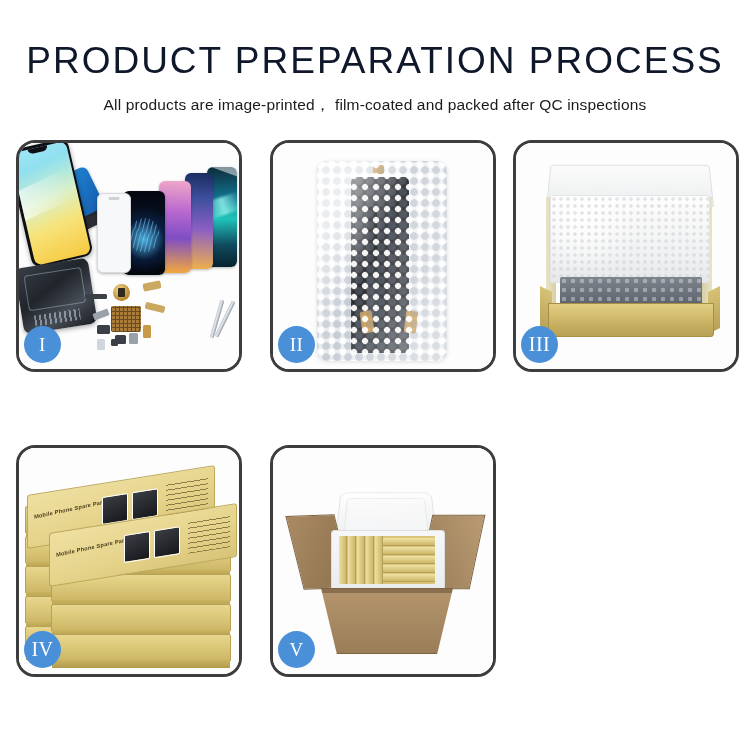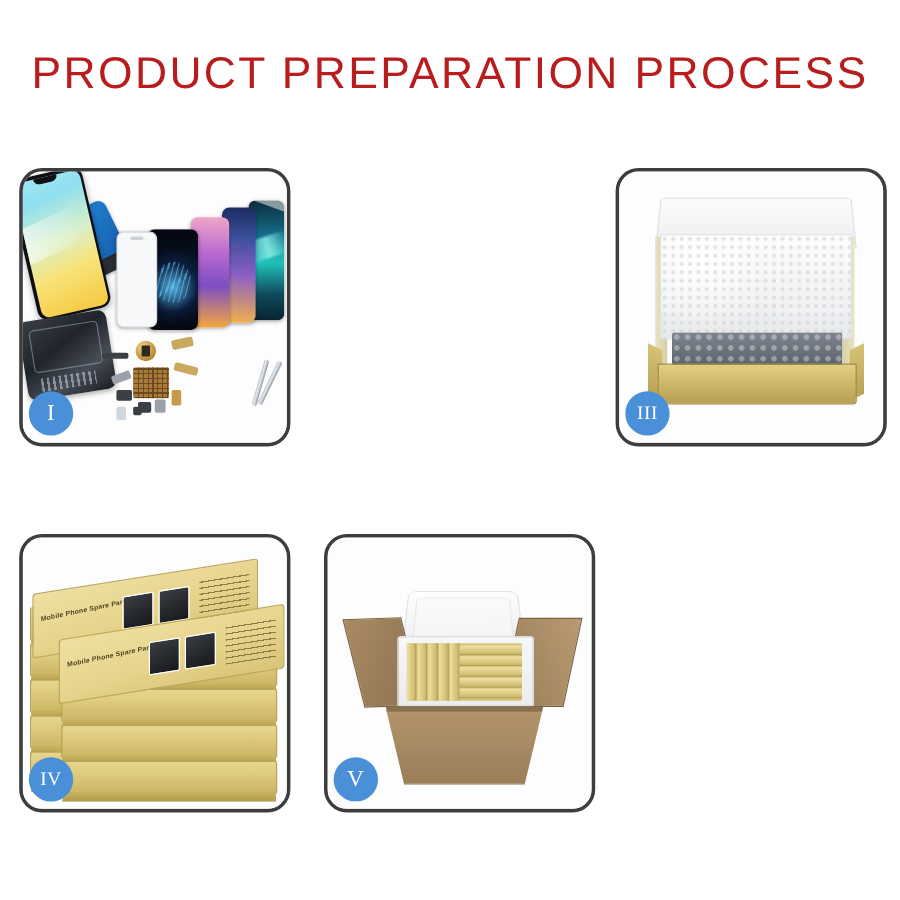--- a/index.html
+++ b/index.html
@@ -21,21 +21,21 @@
     left: 0; top: 0;
     width: 750px;
     text-align: center;
   }
   #page-title {
     margin: 0;
     padding-top: 42px;
     font-size: 37px;
     font-weight: 500;
     letter-spacing: 2.0px;
-    color: #b91c1c;
+    color: #0f172a;
     line-height: 1.0;
     font-family: "Liberation Sans", sans-serif;
   }
   #page-subtitle {
     margin: 0;
     padding-top: 16px;
     font-size: 15.5px;
     font-weight: 400;
     color: #1b1b1b;
     letter-spacing: 0.15px;
@@ -81,21 +81,21 @@
     border-radius: 50%;
     background: #4a90d9;
     color: #ffffff;
     font-family: "Liberation Serif", serif;
     font-size: 19px;
     line-height: 37px;
     text-align: center;
     letter-spacing: 0.5px;
     z-index: 40;
   }
-  .badge.small { font-size: 16px; }
+  .badge.small { font-size: 20px; }
 
   
   .ph {
     position: absolute;
     border-radius: 6px;
     box-shadow: 0 1px 3px rgba(0,0,0,.28);
   }
   
   #p1-film {
     left: 6px; top: 36px;
@@ -562,20 +562,21 @@
     left:129px; top:86px;
     width:2px; height:100px;
     background:rgba(100,80,56,.6);
   }
 </style>
 </head>
 <body>
 
 <div id="header">
   <h1 id="page-title">PRODUCT PREPARATION PROCESS</h1>
+  <p id="page-subtitle">All products are image-printed， film-coated and packed after QC inspections</p>
 </div>
 
 <div id="panel-grid">
 
   <div class="panel r0 c0">
     <div class="stage">
 
       <div class="ph" id="p1-film-back"></div>
       <div class="ph" id="p1-film"></div>
 
@@ -608,20 +609,33 @@
 
       <div id="p1-tweezers">
         <i></i>
           <i></i>
       </div>
 
       <div class="badge">I</div>
     </div>
   </div>
 
+  <div class="panel r0 c1">
+    <div class="stage">
+      <div id="p2-bag">
+        <div id="p2-part"></div>
+        <div id="p2-tab1"></div>
+        <div id="p2-tab2"></div>
+        <div id="p2-tab3"></div>
+        <div id="p2-bubbles"></div>
+        <div id="p2-sheen"></div>
+      </div>
+      <div class="badge">II</div>
+    </div>
+  </div>
 
   <div class="panel r0 c2">
     <div class="stage">
       <div id="p3-lid"></div>
       <div id="p3-inner-left"></div>
       <div id="p3-inner-right"></div>
       <div id="p3-foam"></div>
       <div id="p3-grey"></div>
       <div id="p3-left"></div>
       <div id="p3-right"></div>

